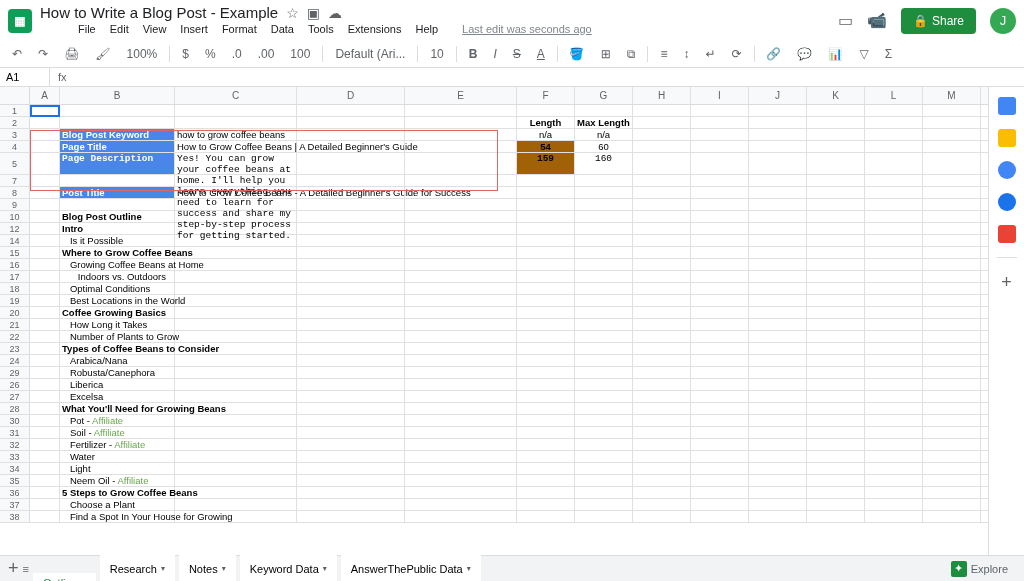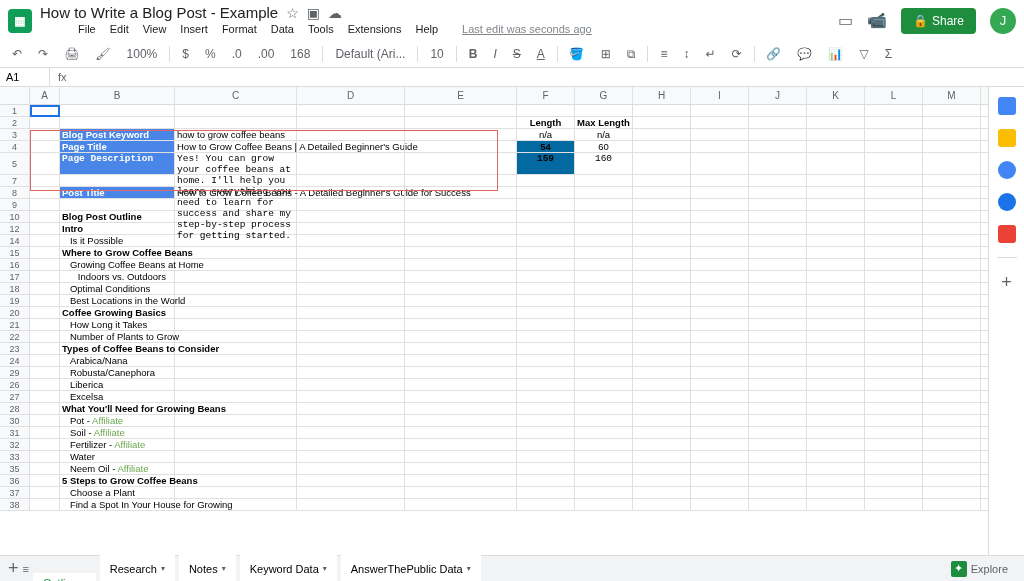--- a/index.html
+++ b/index.html
@@ -23,21 +23,21 @@
 .main-grid { flex: 1; position: relative; overflow: hidden; }
 .col-headers { display: flex; background: #f8f9fa; border-bottom: 1px solid #dadce0; height: 18px; font-size: 10px; color: #5f6368; }
 .corner { width: 30px; border-right: 1px solid #dadce0; background: #f8f9fa; }
 .col-h { border-right: 1px solid #e0e0e0; text-align: center; line-height: 18px; }
 .rows { position: relative; }
 .row { display: flex; height: 12px; border-bottom: 1px solid #e0e0e0; font-size: 9.5px; }
 .row-h { width: 30px; background: #f8f9fa; border-right: 1px solid #dadce0; text-align: center; color: #5f6368; font-size: 9px; line-height: 12px; }
 .cell { border-right: 1px solid #e0e0e0; padding: 0 2px; white-space: nowrap; overflow: visible; line-height: 12px; }
 .blue-hdr { background: #4a86e8; color: #fff; font-weight: bold; }
 .bold { font-weight: bold; }
-.green-cell { background: #0369a1; text-align: center; }
+.green-cell { background: #a16207; text-align: center; }
 .center { text-align: center; }
 .affiliate { color: #6aa84f; }
 .red-border { position: absolute; border: 1.5px solid #e06666; pointer-events: none; }
 .sel-border { position: absolute; border: 2px solid #1a73e8; pointer-events: none; width: 30px; height: 12px; left: 30px; top: 0; }
 .sheet-tabs { position: absolute; bottom: 0; left: 0; right: 0; height: 26px; background: #f1f3f4; border-top: 1px solid #dadce0; display: flex; align-items: center; padding: 0 8px; gap: 4px; font-size: 11px; }
 .sheet-tab { padding: 4px 10px; background: #fff; border-radius: 0; display: flex; align-items: center; gap: 4px; }
 .sheet-tab.active { color: #1e8e3e; border-bottom: 2px solid #1e8e3e; margin-top: 31px; }
 .explore-btn { margin-left: auto; display: flex; align-items: center; gap: 4px; color: #5f6368; padding: 4px 8px; }
 .explore-btn .plus { background: #1e8e3e; color: #fff; width: 16px; height: 16px; border-radius: 2px; display: flex; align-items: center; justify-content: center; }
 .side-panel { width: 36px; background: #fff; border-left: 1px solid #dadce0; display: flex; flex-direction: column; align-items: center; gap: 14px; padding-top: 10px; }
@@ -88,21 +88,21 @@
   <span class="item">↶</span>
   <span class="item">↷</span>
   <span class="item">🖨</span>
   <span class="item">🖌</span>
   <span class="item">100%</span>
   <span class="sep"></span>
   <span class="item">$</span>
   <span class="item">%</span>
   <span class="item">.0</span>
   <span class="item">.00</span>
-  <span class="item">168</span>
+  <span class="item">100</span>
   <span class="sep"></span>
   <span class="item">Default (Ari...</span>
   <span class="sep"></span>
   <span class="item">10</span>
   <span class="sep"></span>
   <span class="item"><b>B</b></span>
   <span class="item"><i>I</i></span>
   <span class="item"><s>S</s></span>
   <span class="item"><u>A</u></span>
   <span class="sep"></span>
@@ -610,20 +610,36 @@
           <div class="cell" style="width: 58px;"></div>
           <div class="cell" style="width: 58px;"></div>
           <div class="cell" style="width: 58px;"></div>
           <div class="cell" style="width: 58px;"></div>
           <div class="cell" style="width: 58px;"></div>
           <div class="cell" style="width: 58px;"></div>
           <div class="cell" style="width: 58px;"></div>
           <div class="cell" style="width: 58px;"></div>
         </div>
         <div class="row">
+          <div class="row-h">34</div>
+          <div class="cell" style="width: 30px;"></div>
+          <div class="cell" style="width: 115px;">&nbsp;&nbsp;&nbsp;Light</div>
+          <div class="cell" style="width: 122px;"></div>
+          <div class="cell" style="width: 108px;"></div>
+          <div class="cell" style="width: 112px;"></div>
+          <div class="cell" style="width: 58px;"></div>
+          <div class="cell" style="width: 58px;"></div>
+          <div class="cell" style="width: 58px;"></div>
+          <div class="cell" style="width: 58px;"></div>
+          <div class="cell" style="width: 58px;"></div>
+          <div class="cell" style="width: 58px;"></div>
+          <div class="cell" style="width: 58px;"></div>
+          <div class="cell" style="width: 58px;"></div>
+        </div>
+        <div class="row">
           <div class="row-h">35</div>
           <div class="cell" style="width: 30px;"></div>
           <div class="cell" style="width: 115px;">&nbsp;&nbsp;&nbsp;Neem Oil - <span class="affiliate">Affiliate</span></div>
           <div class="cell" style="width: 122px;"></div>
           <div class="cell" style="width: 108px;"></div>
           <div class="cell" style="width: 112px;"></div>
           <div class="cell" style="width: 58px;"></div>
           <div class="cell" style="width: 58px;"></div>
           <div class="cell" style="width: 58px;"></div>
           <div class="cell" style="width: 58px;"></div>

